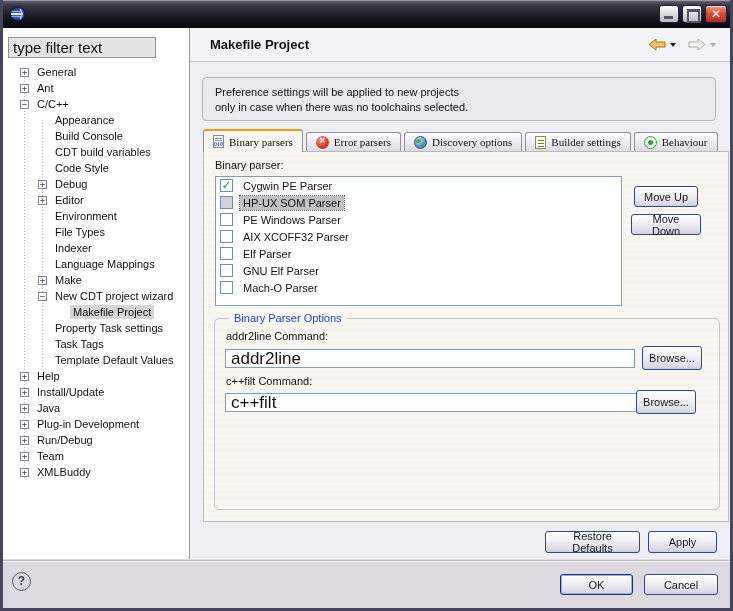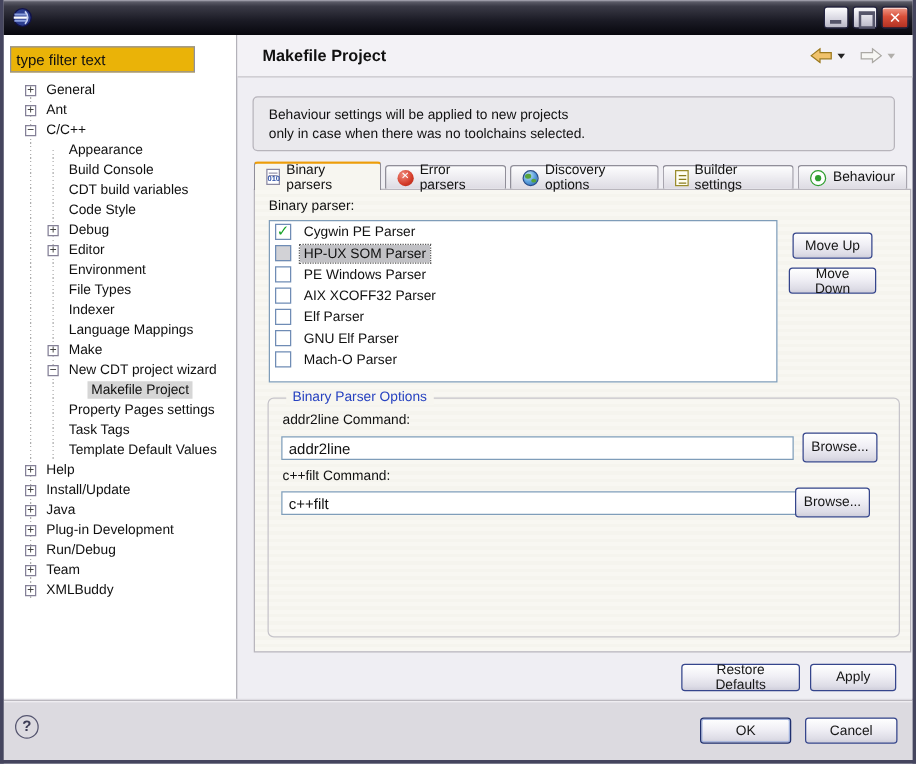--- a/index.html
+++ b/index.html
@@ -21,41 +21,41 @@
   .eclipse-icon{width:16px;height:16px;display:inline-block;}
   .win-btn{width:20px;height:18px;border-radius:3px;border:1px solid #23233f;margin-left:3px;
     position:relative;box-shadow:inset 0 1px 0 rgba(255,255,255,.75);cursor:default;}
   .btn-min,.btn-max{background:linear-gradient(180deg,#fdfdfe,#d9d8e2 55%,#b9b8c6);}
   .btn-min::after{content:"";position:absolute;left:4px;bottom:3px;width:9px;height:3px;background:#55556a;}
   .btn-max::after{content:"";position:absolute;left:4px;top:3px;width:9px;height:9px;border:2px solid #55556a;border-top-width:3px;background:transparent;}
   .btn-close{background:linear-gradient(180deg,#f09c8b,#d9503a 45%,var(--close-red,#b23122));width:22px;}
   .btn-close::after{content:"✕";position:absolute;left:0;right:0;top:1px;text-align:center;color:#fff;font-weight:bold;font-size:12px;}
   
   .left-panel{position:absolute;left:0;top:28px;width:187px;height:531px;background:#fff;border-right:1px solid #9b99a3;}
-  .filter-input{position:absolute;left:5px;top:9px;width:148px;height:21px;border:1px solid #8f909c;font-size:12px;padding:2px 4px;background:#eab308;color:#111;font-family:inherit;}
+  .filter-input{position:absolute;left:5px;top:9px;width:148px;height:21px;border:1px solid #8f909c;font-size:15px;padding:2px 4px;background:#e5e5e5;color:#111;font-family:inherit;}
   .tree{position:absolute;left:0;top:36px;right:1px;bottom:0;overflow:hidden;font-size:11px;color:#101010;}
   .tree-guide{position:absolute;width:1px;background:repeating-linear-gradient(to bottom,#aeaeae 0 1px,transparent 1px 3px);}
   .tree-row{position:relative;height:16px;display:flex;align-items:center;white-space:nowrap;}
   .tree-row.lv1{padding-left:17px;}
   .tree-row.lv2{padding-left:35px;}
   .tree-row.lv3{padding-left:53px;}
   .twisty{width:9px;height:9px;border:1px solid #848097;background:#fff;font-size:9px;line-height:7px;text-align:center;color:#444;margin-right:5px;flex:0 0 auto;font-family:"DejaVu Sans Mono",monospace;}
   .twisty-spacer{width:14px;flex:0 0 auto;}
   .tree-label{padding:1px 3px;}
   .tree-row.sel .tree-label{background:var(--selection-gray,#d6d6d6);}
   
   .right-panel{position:absolute;left:187px;top:28px;width:540px;height:531px;background:#efeef3;}
   .rheader{position:absolute;left:0;top:0;right:0;height:34px;background:#f3f2f6;border-bottom:1px solid #c6c3c9;display:flex;align-items:center;padding:0 8px 0 20px;}
   .rtitle{font-weight:bold;font-size:13px;color:#111;flex:1;}
   .nav-caret{width:0;height:0;border-left:3.5px solid transparent;border-right:3.5px solid transparent;border-top:4px solid #222;margin:0 6px 0 4px;}
   .nav-caret.disabled{border-top-color:#b0aeaa;}
   
   .infobox{position:absolute;left:12px;top:49px;width:514px;height:44px;background:#eae9ed;border:1px solid #b7b4bb;border-radius:4px;padding:7px 0 0 12px;font-size:11px;color:#111;line-height:15px;}
   
-  .tabstrip{position:absolute;left:13px;top:101px;height:22px;right:4px;display:flex;align-items:flex-end;gap:3px;z-index:2;}
+  .tabstrip{position:absolute;left:13px;top:101px;height:22px;right:4px;display:flex;align-items:flex-end;gap:3px;z-index:2;font-family:Liberation Serif, serif;}
   .tab{display:flex;align-items:center;gap:5px;padding:0 9px;height:19px;font-size:11px;color:#111;
     border:1px solid #908e99;border-bottom:none;border-radius:3px 3px 0 0;
     background:linear-gradient(180deg,#fdfdfe,#dddbe3);position:relative;}
   .tab.active{height:23px;background:#f7f6f0;border-top:2px solid var(--accent-orange,#ed9d08);margin-bottom:-1px;z-index:3;}
   
   .tabpanel{position:absolute;left:13px;top:123px;width:526px;height:371px;background:repeating-linear-gradient(180deg,#f8f7f2 0 3px,#f5f4ee 3px 6px);border:1px solid #b9b6bd;z-index:1;}
   .bp-label{position:absolute;left:11px;top:7px;font-size:11px;color:#111;}
   .listbox{position:absolute;left:11px;top:24px;width:407px;height:130px;background:#fff;border:1px solid var(--input-border,#7f9db9);overflow:hidden;}
   .parser-row{height:17px;display:flex;align-items:center;padding-left:4px;font-size:11px;color:#111;}
   .cb{width:13px;height:13px;border:1px solid #6f8cb5;background:#fff;margin-right:7px;flex:0 0 auto;text-align:center;line-height:11px;font-size:12px;font-weight:bold;color:var(--check-green,#17a327);}
@@ -66,21 +66,21 @@
   .xpbtn{display:inline-flex;align-items:center;justify-content:center;font-family:inherit;font-size:11px;color:#161616;
     background:linear-gradient(180deg,#ffffff,#f0eff5 45%,#dddce6 85%,#cfcedb);
     border:1px solid #35458c;border-radius:3px;padding:0 8px;height:21px;cursor:default;}
   .xpbtn.default{border-color:#1f2f6e;box-shadow:inset 0 0 0 1px #9fb0dd;}
   .move-up{position:absolute;left:430px;top:34px;width:64px;height:21px;}
   .move-down{position:absolute;left:427px;top:62px;width:70px;height:21px;}
   
   .groupbox{position:absolute;left:10px;top:166px;width:506px;height:192px;border:1px solid #c6c4ca;border-radius:5px;}
   .group-title{position:absolute;left:14px;top:-7px;background:#f7f6f0;padding:0 5px;font-size:11px;color:var(--group-title,#2742c0);}
   .field-label{position:absolute;left:11px;font-size:11px;color:#111;}
-  .xpinput{position:absolute;left:10px;height:19px;border:1px solid var(--input-border,#7f9db9);background:#fff;font-size:12px;font-family:inherit;padding:1px 5px;color:#111;}
+  .xpinput{position:absolute;left:10px;height:19px;border:1px solid var(--input-border,#7f9db9);background:#fff;font-size:17px;font-family:inherit;padding:1px 5px;color:#111;}
   .browse-btn{position:absolute;width:60px;height:24px;}
   
   .restore-btn{position:absolute;left:355px;top:503px;width:95px;height:22px;}
   .apply-btn{position:absolute;left:458px;top:503px;width:69px;height:22px;}
   .bottom-sep{position:absolute;left:0;right:0;top:560px;height:2px;border-top:1px solid #bbb8bf;border-bottom:1px solid #f7f6f9;}
   .bottombar{position:absolute;left:0;right:0;top:562px;height:46px;background:#dcdae0;}
   .help-btn{position:absolute;left:9px;top:10px;width:19px;height:19px;border:1px solid #565670;border-radius:50%;color:#3c3c55;font-size:12px;font-weight:bold;text-align:center;line-height:17px;background:transparent;}
   .ok-btn{position:absolute;left:557px;top:12px;width:73px;height:21px;}
   .cancel-btn{position:absolute;left:641px;top:12px;width:74px;height:21px;}
   
@@ -184,21 +184,21 @@
         <div class="tree-row lv2">
           <span class="twisty">−</span>
           <span class="tree-label">New CDT project wizard</span>
         </div>
         <div class="tree-row lv3 sel">
           <span class="twisty-spacer"></span>
           <span class="tree-label">Makefile Project</span>
         </div>
         <div class="tree-row lv2">
           <span class="twisty-spacer"></span>
-          <span class="tree-label">Property Pages settings</span>
+          <span class="tree-label">Property Task settings</span>
         </div>
         <div class="tree-row lv2">
           <span class="twisty-spacer"></span>
           <span class="tree-label">Task Tags</span>
         </div>
         <div class="tree-row lv2">
           <span class="twisty-spacer"></span>
           <span class="tree-label">Template Default Values</span>
         </div>
         <div class="tree-row lv1">
@@ -243,21 +243,21 @@
       <span class="nav-caret"></span>
       <span style="display:inline-flex;margin-left:6px;">
         <svg width="18" height="13" viewBox="0 0 18 13">
           <polygon points="17,6.5 10,1 10,4 1,4 1,9 10,9 10,12" fill="#f7f7f4" stroke="#aba9a4" stroke-width="1"></polygon>
         </svg>
       </span>
       <span class="nav-caret disabled"></span>
     </div>
 
     <div class="infobox">
-      <div>Behaviour settings will be applied to new projects</div>
+      <div>Preference settings will be applied to new projects</div>
       <div>only in case when there was no toolchains selected.</div>
     </div>
 
     <div class="tabstrip">
       <div class="tab active">
         <span class="ticon icon-binary"></span>
         <span>Binary parsers</span>
       </div>
       <div class="tab">
         <span class="ticon icon-error"></span>

